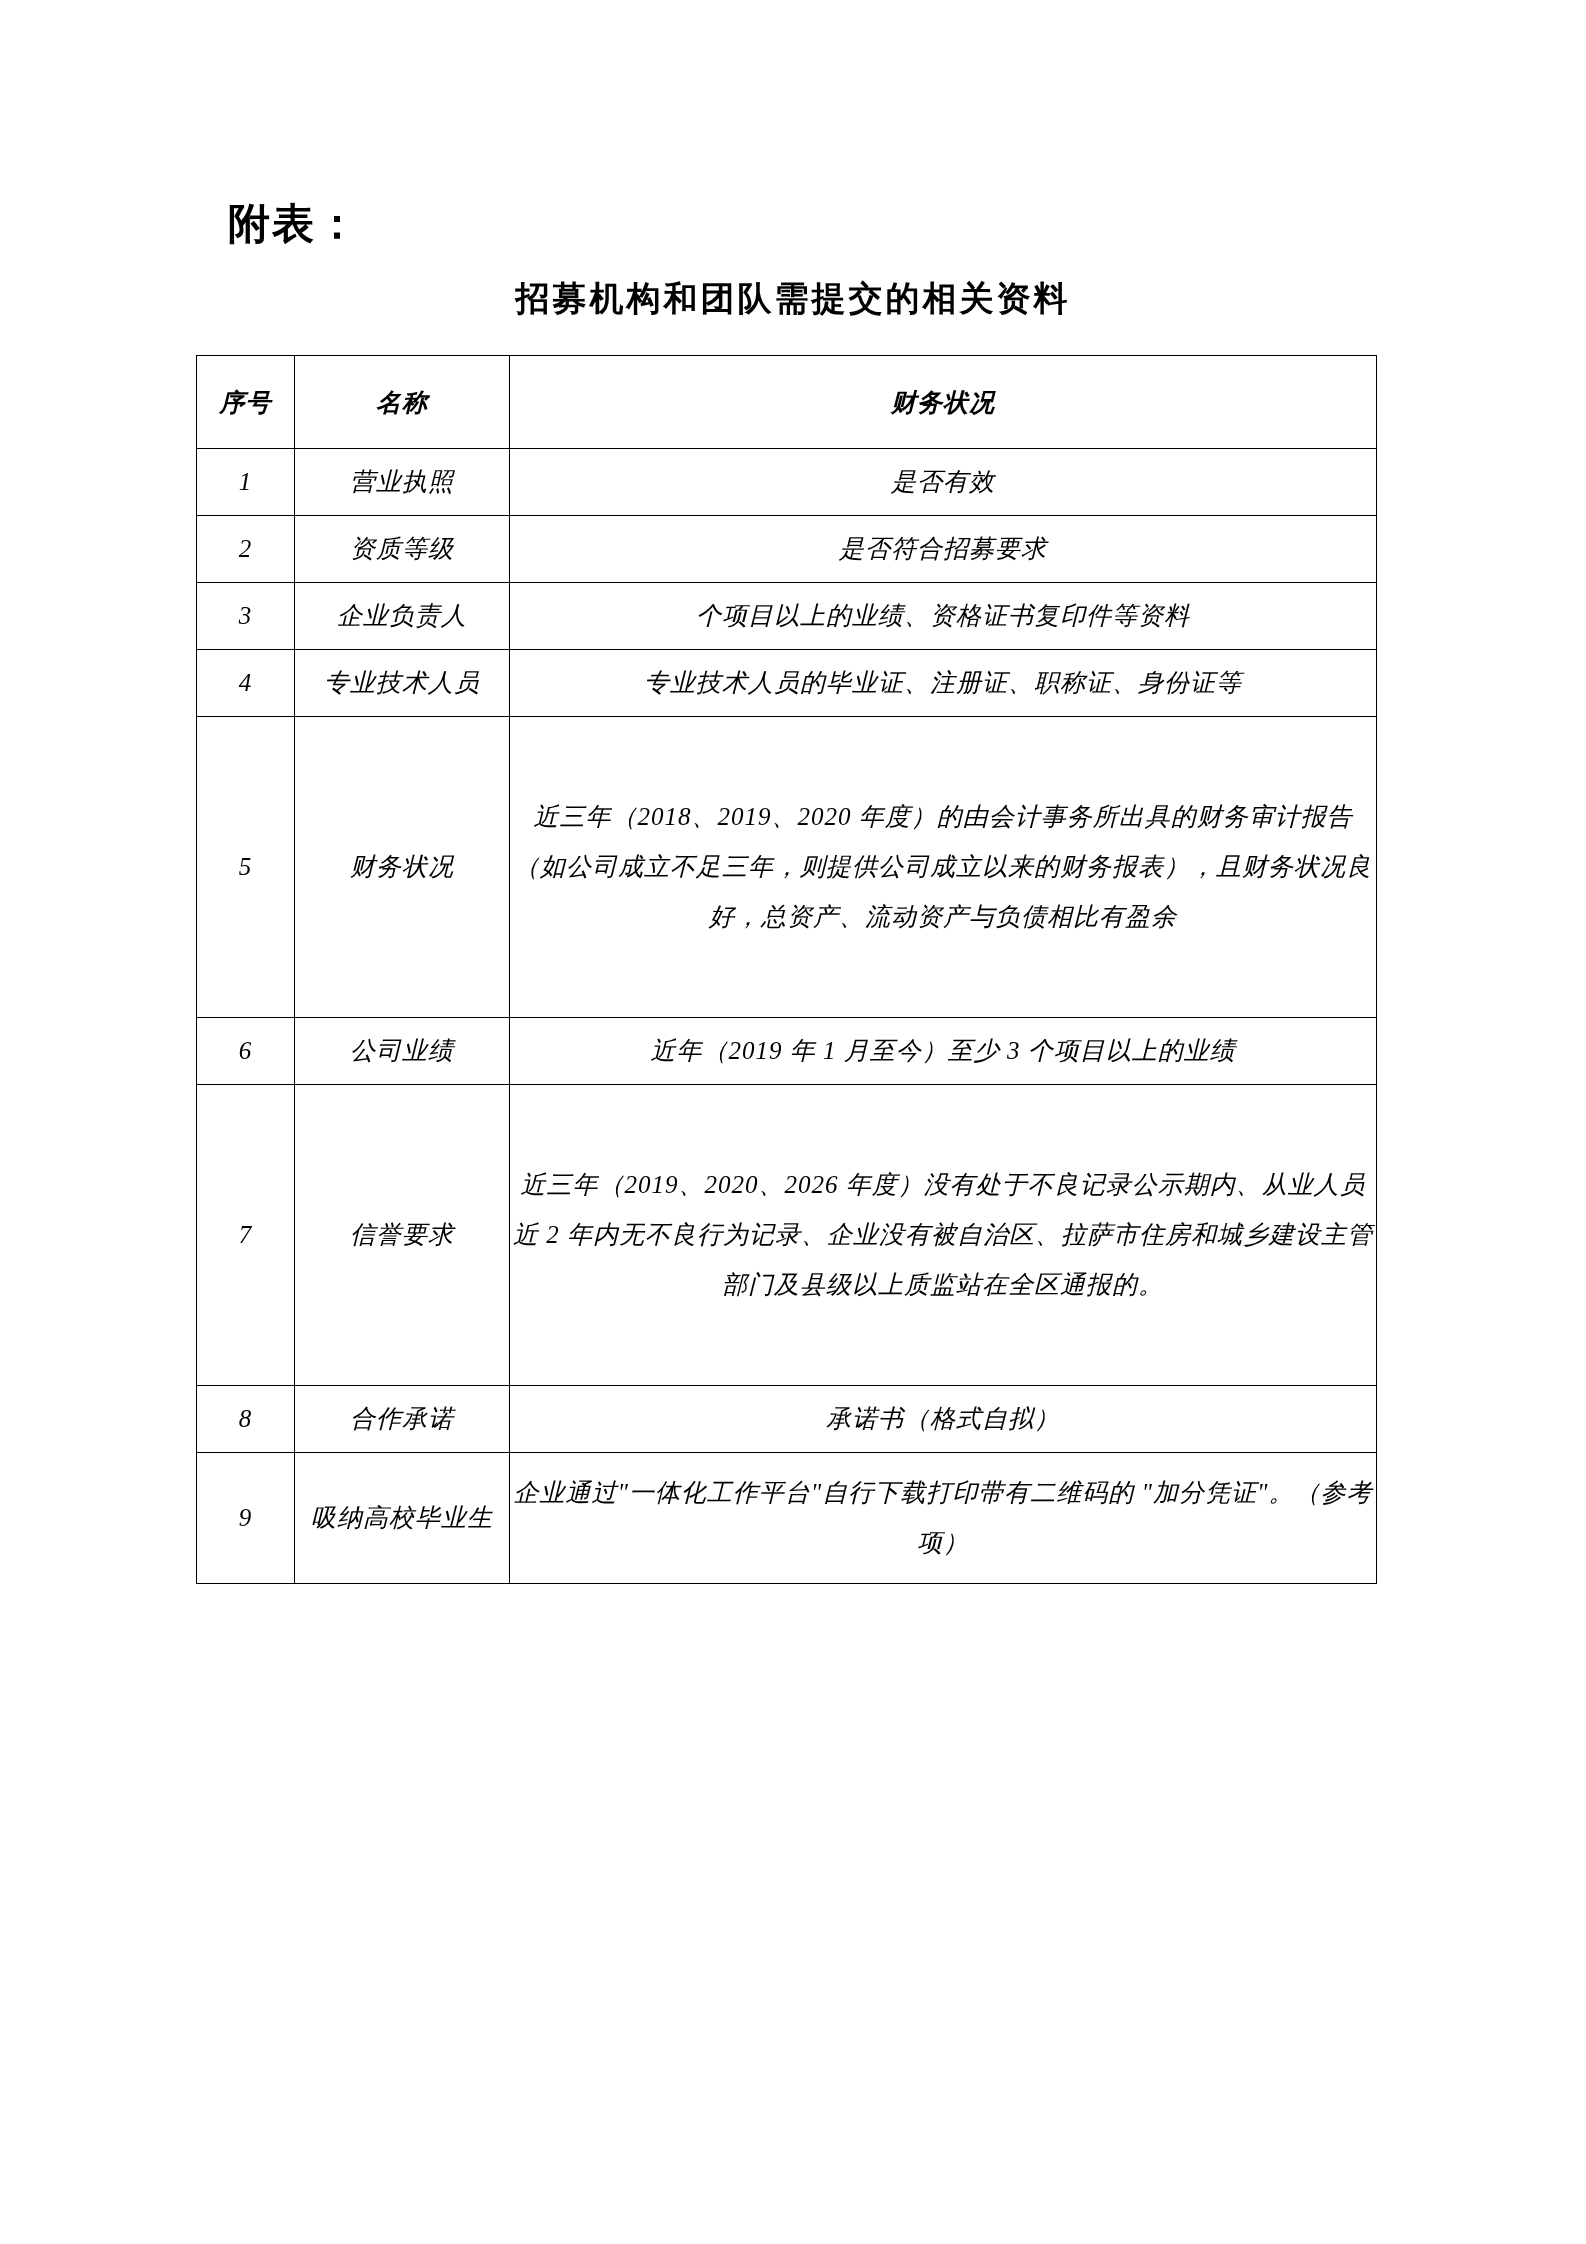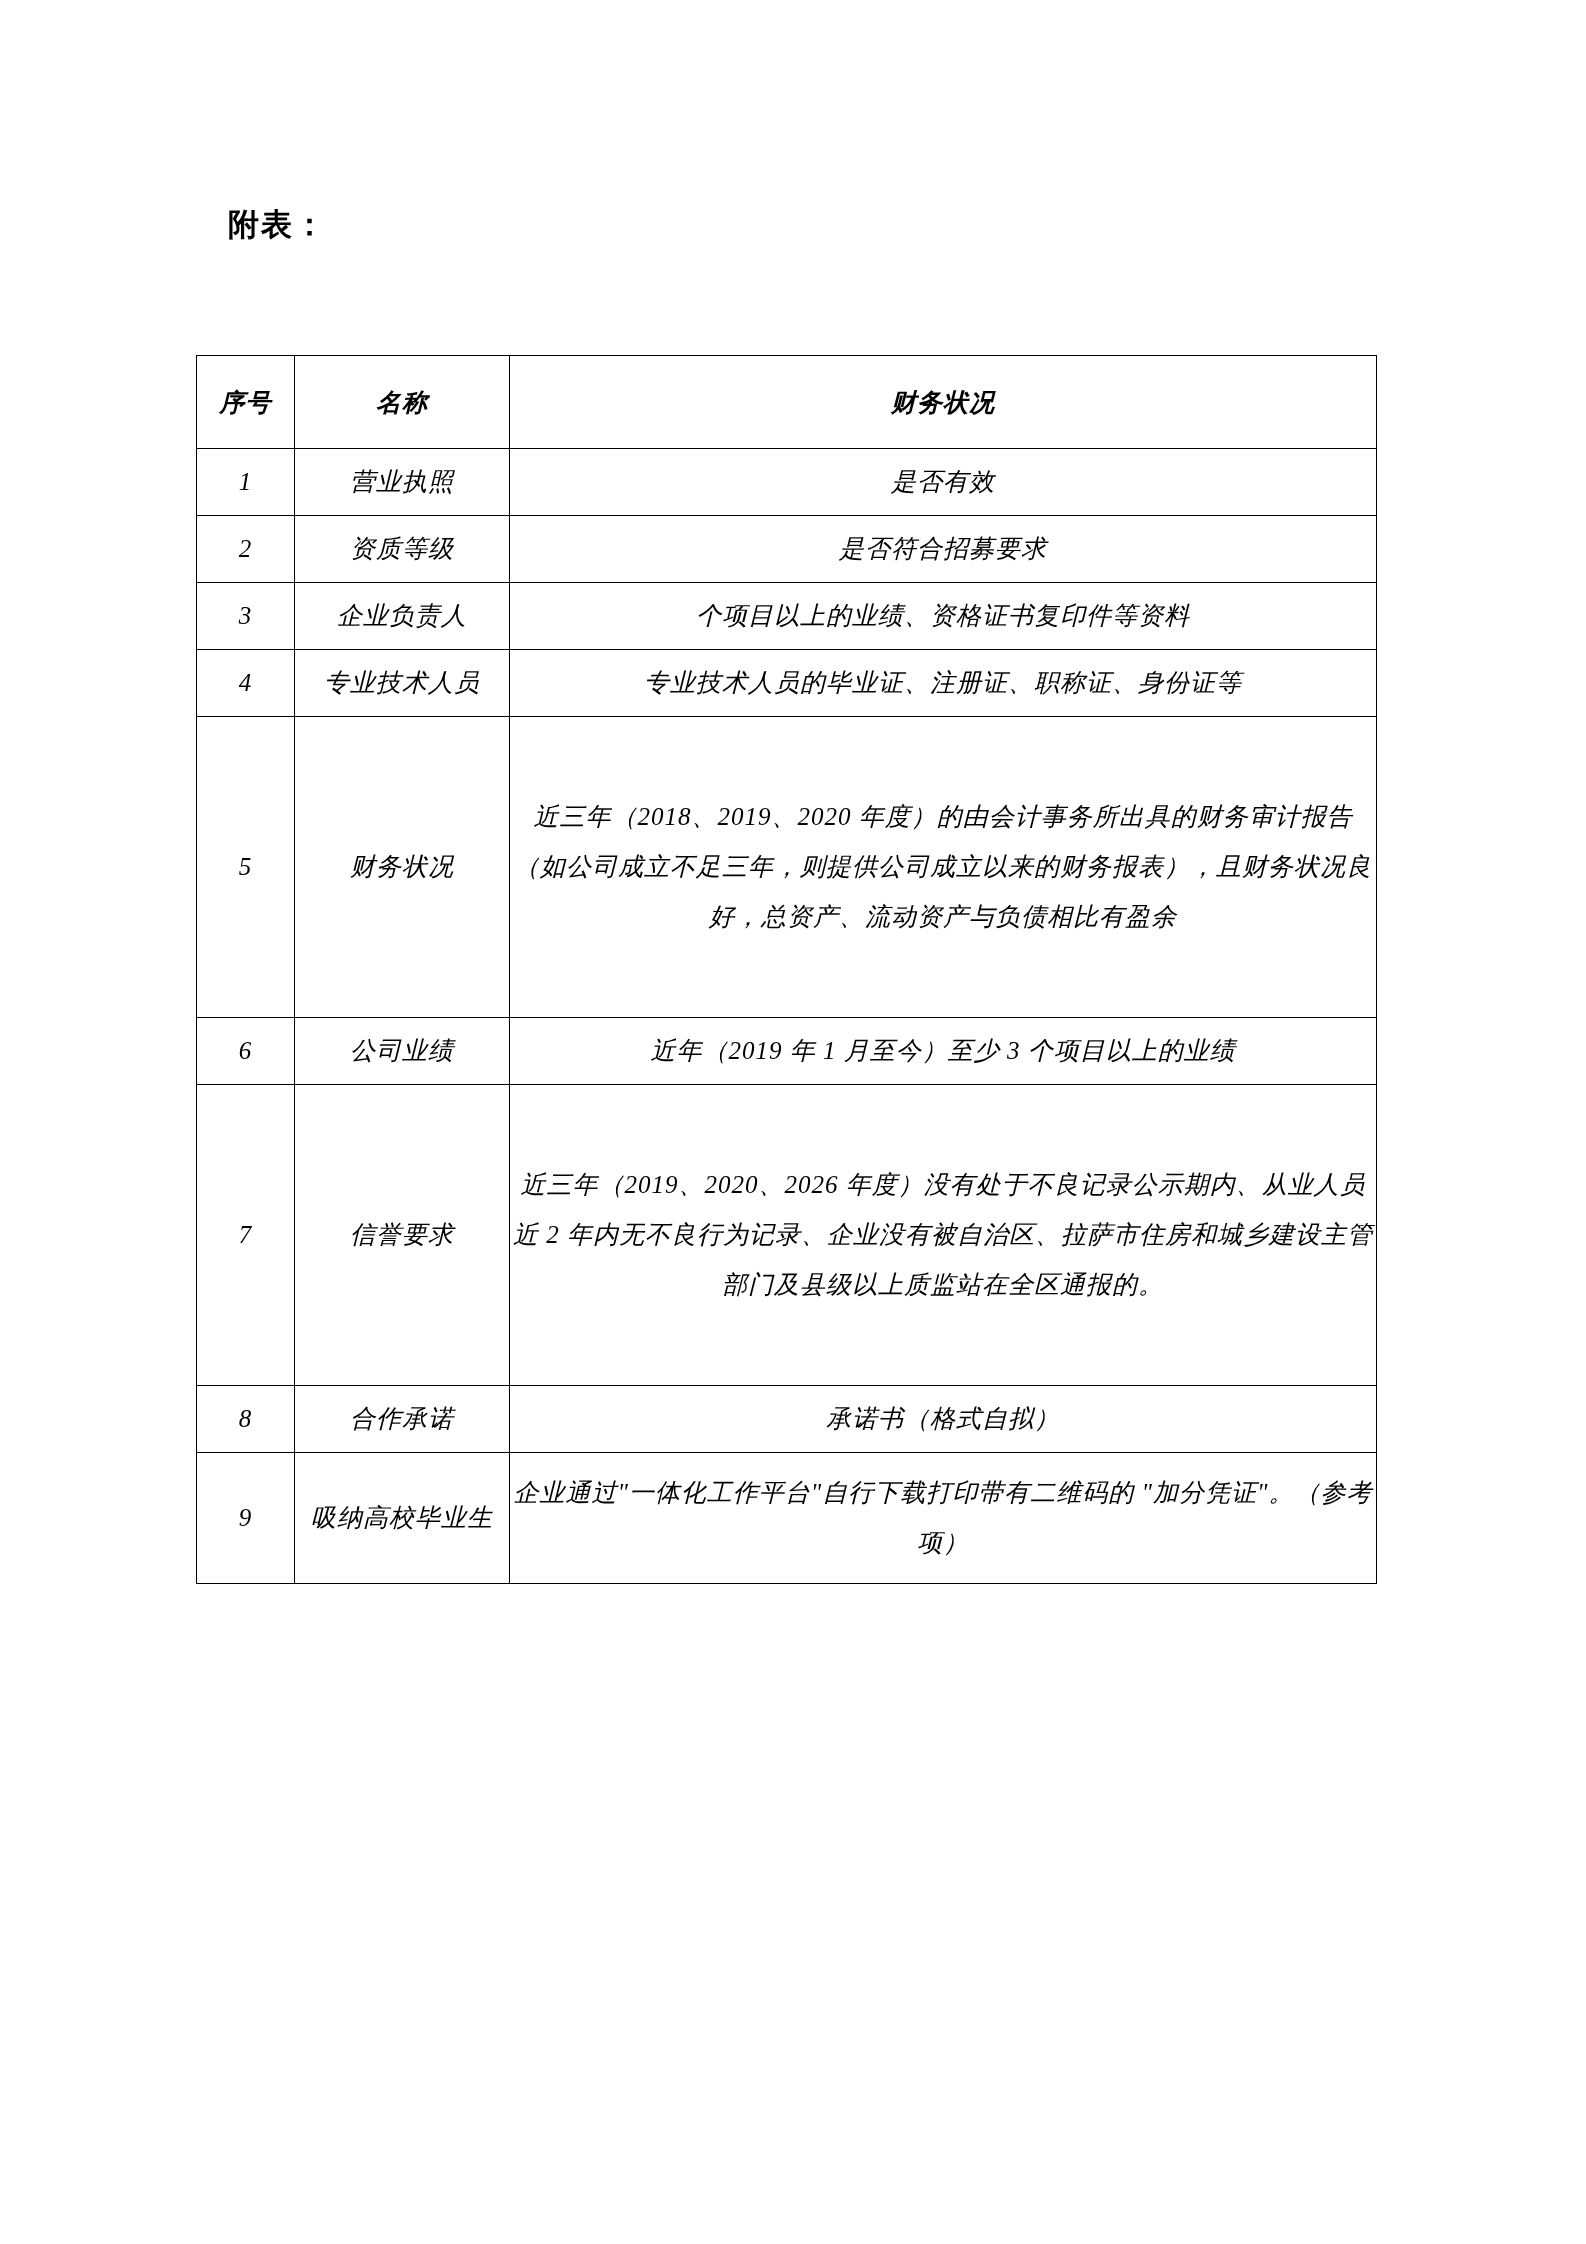--- a/index.html
+++ b/index.html
@@ -20,25 +20,24 @@
     top: 0;
     width: 1586px;
     height: 2244px;
     box-sizing: border-box;
     padding: 0;
   }
   .attachment-label {
     position: absolute;
     left: 228px;
     top: 196px;
-    font-size: 31px;
+    font-size: 42px;
     font-weight: bold;
     letter-spacing: 2px;
     font-family: Liberation Serif, serif;
-    margin-top: 8px;
   }
   .doc-title {
     position: absolute;
     left: 0;
     top: 276px;
     width: 1586px;
     text-align: center;
     font-size: 34px;
     font-weight: bold;
     letter-spacing: 3px;
@@ -97,20 +96,21 @@
     text-align-last: center;
   }
 </style>
 </head>
 <body>
 
 <div class="page">
 
   <div class="attachment-label">附表：</div>
 
+  <div class="doc-title">招募机构和团队需提交的相关资料</div>
 
   <table class="main-table">
     <colgroup>
       <col class="c-no">
       <col class="c-name">
       <col class="c-content">
     </colgroup>
     <thead>
       <tr>
         <td>序号</td>

